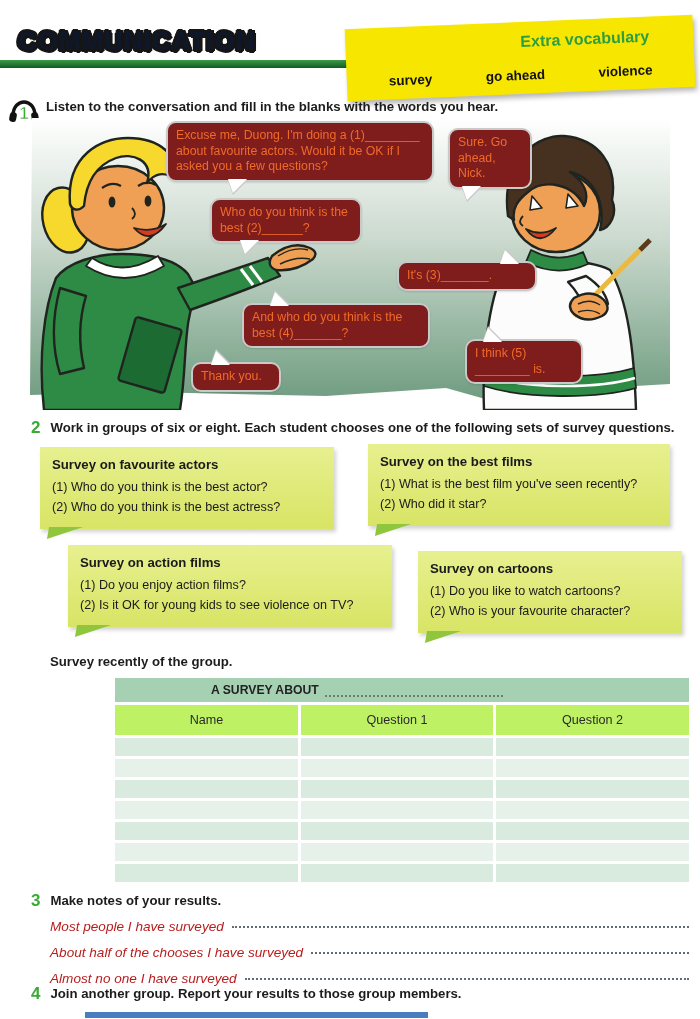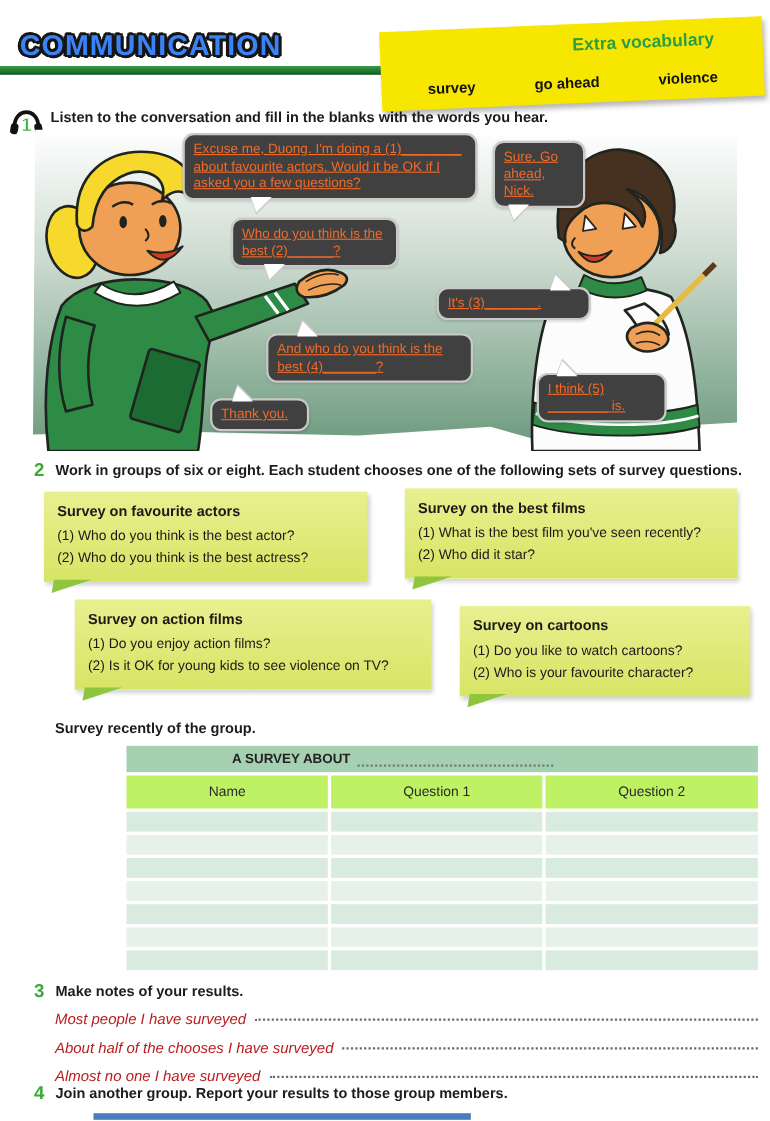--- a/index.html
+++ b/index.html
@@ -3,21 +3,21 @@
 <meta charset="utf-8">
 <style>
   * { margin:0; padding:0; box-sizing:border-box; }
   html,body { background:#ffffff; }
   body { font-family:"Liberation Sans", sans-serif; }
   .page { position:relative; width:700px; height:1019px; background:#fff; overflow:hidden; }
 
   
   .comm-title{
     position:absolute; left:18px; top:26px;
-    font-size:26px; font-weight:bold; letter-spacing:1px; color:#3b82f6;
+    font-size:26px; font-weight:bold; letter-spacing:1px; color:#0f172a;
     text-shadow:
       -2px -2px 0 #161616, 0 -2px 0 #161616, 2px -2px 0 #161616,
       -2px 0 0 #161616, 2px 0 0 #161616,
       -2px 2px 0 #161616, 0 2px 0 #161616, 2px 2px 0 #161616,
       -3px 1px 0 #161616, 3px 1px 0 #161616, 1px 3px 0 #161616, -1px -3px 0 #161616;
   }
   .green-rule{ position:absolute; left:0; top:60px; width:556px; height:8px;
     background:linear-gradient(180deg,#3d9a47,#0f5c22); }
   .green-rule-step{ position:absolute; left:549px; top:36px; width:8px; height:32px; background:#17672a; }
   .vocab-box{ position:absolute; left:346px; top:22px; width:348px; height:72px;
@@ -33,39 +33,39 @@
   .ex1{ left:8px; top:99px; gap:6px; }
   .ex2{ left:31px; top:420px; }
   .ex3{ left:31px; top:893px; }
   .ex4{ left:31px; top:986px; }
 
   
   .scene{ position:absolute; left:26px; top:116px; width:650px; height:294px; }
   .scene svg{ width:100%; height:100%; display:block; }
 
   
-  .bubble{ position:absolute; background:#404040; border:2px solid #c9c9c9; border-radius:10px;
+  .bubble{ position:absolute; background:#7f1d1d; border:2px solid #c9c9c9; border-radius:10px;
     padding:5px 8px; color:#f06a28; font-size:12.3px; line-height:1.28; z-index:5;
-    box-shadow:0 1px 2px rgba(0,0,0,.12);text-decoration:underline; }
+    box-shadow:0 1px 2px rgba(0,0,0,.12); }
   .tail{ position:absolute; width:0; height:0; }
   .tail-down{ border-left:5px solid transparent; border-right:14px solid transparent; border-top:14px solid #fff;
     filter:drop-shadow(0 2px 0 #c9c9c9); bottom:-13px; }
   .tail-up{ border-left:5px solid transparent; border-right:14px solid transparent; border-bottom:14px solid #fff;
     filter:drop-shadow(0 -2px 0 #c9c9c9); top:-13px; }
   .b1{ left:166px; top:121px; width:268px; }
   .b1 .tail{ left:60px; }
   .b-sure{ left:448px; top:128px; width:84px; }
   .b-sure .tail{ left:12px; }
   .b2{ left:210px; top:198px; width:152px; }
   .b2 .tail{ left:28px; }
   .b3{ left:397px; top:261px; width:140px; }
   .b3 .tail{ right:16px; }
   .b4{ left:242px; top:303px; width:188px; }
   .b4 .tail{ left:26px; }
-  .b5{ left:488px; top:339px; width:118px; }
+  .b5{ left:465px; top:339px; width:118px; }
   .b5 .tail{ left:16px; }
   .b-thanks{ left:191px; top:362px; width:90px; }
   .b-thanks .tail{ left:18px; }
 
   
   .note{ position:absolute; background:linear-gradient(180deg,#e7f08f,#d8e465);
     padding:10px 12px 12px; color:#1a1a1a; box-shadow:2px 3px 4px rgba(0,0,0,.18); z-index:2; }
   .note::after{ content:""; position:absolute; left:8px; bottom:-10px; width:0; height:0;
     border-top:12px solid #8fc63e; border-right:34px solid transparent; transform:skewX(-10deg); }
   .note-title{ font-weight:bold; font-size:13.2px; margin-bottom:5px; }

